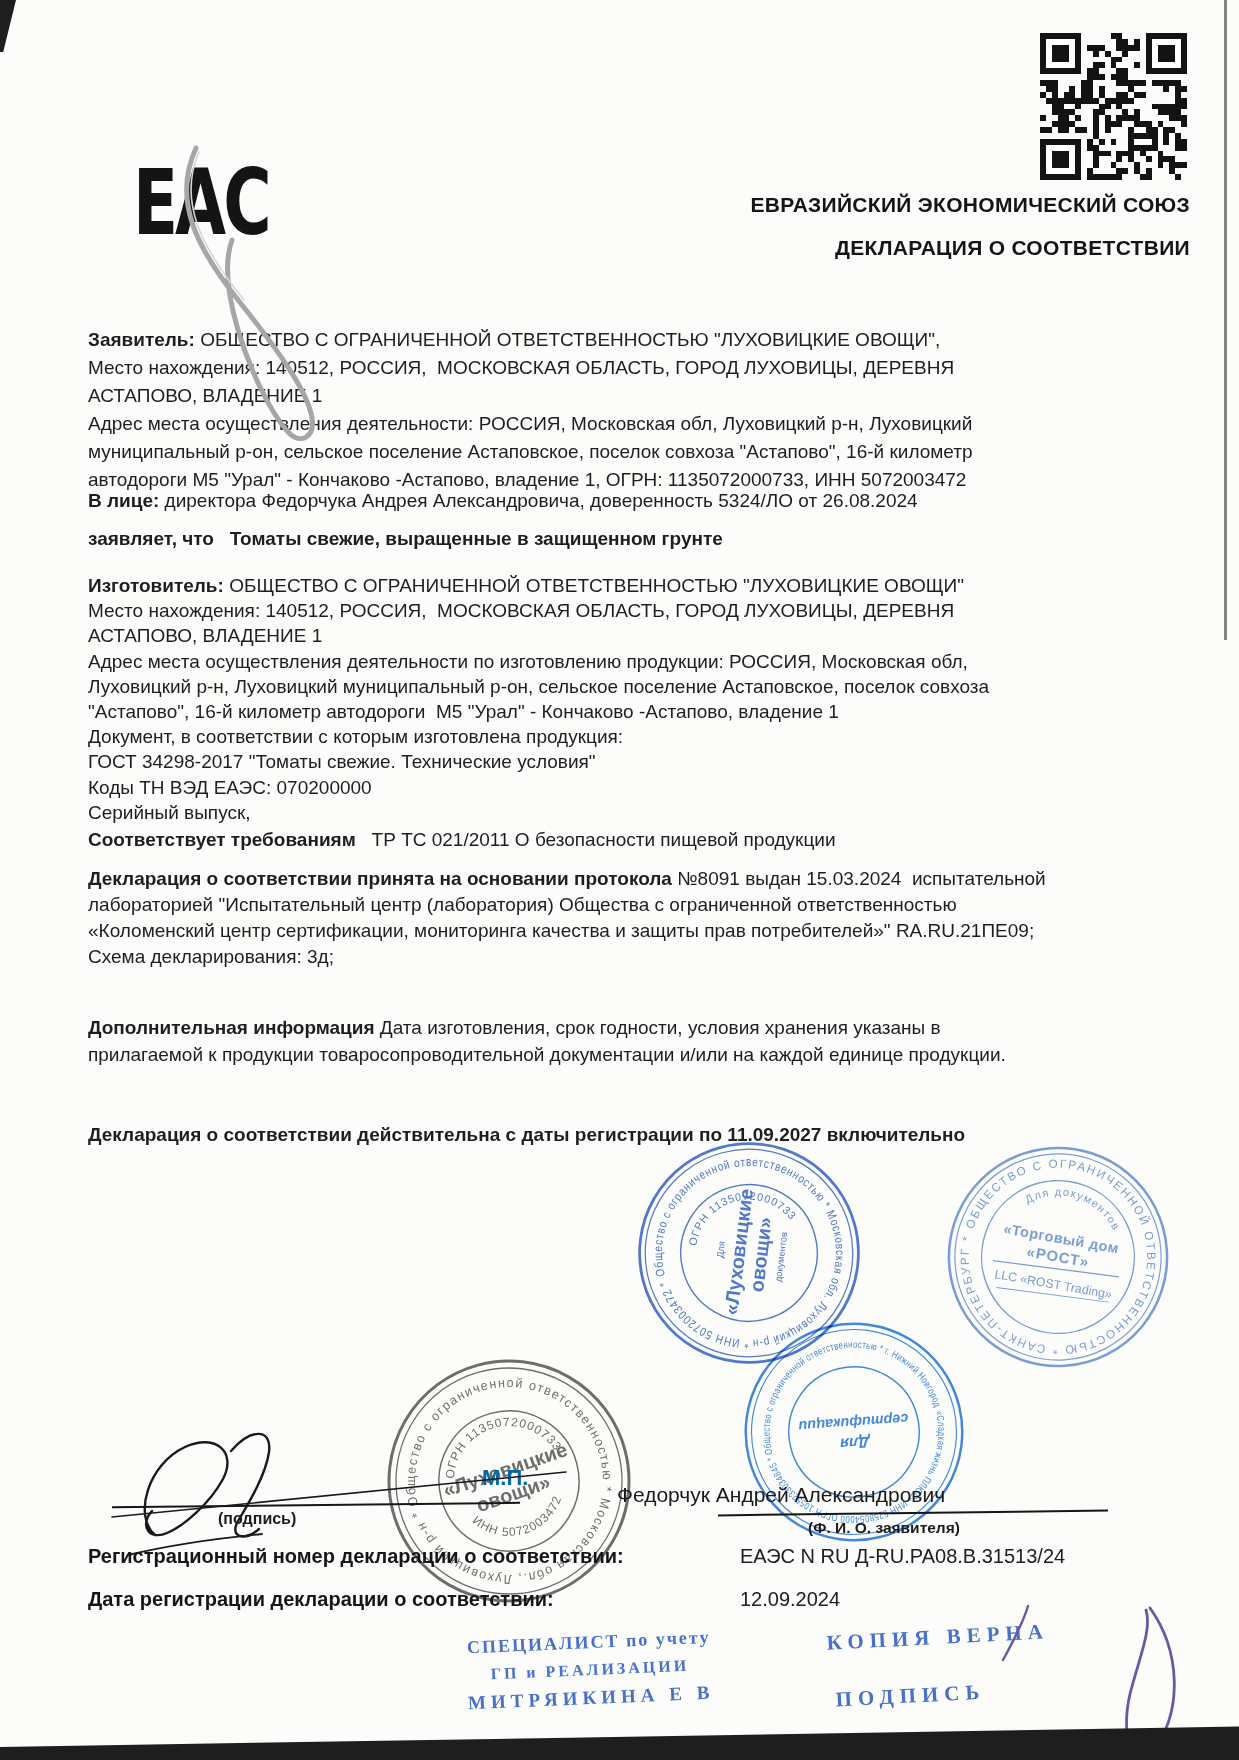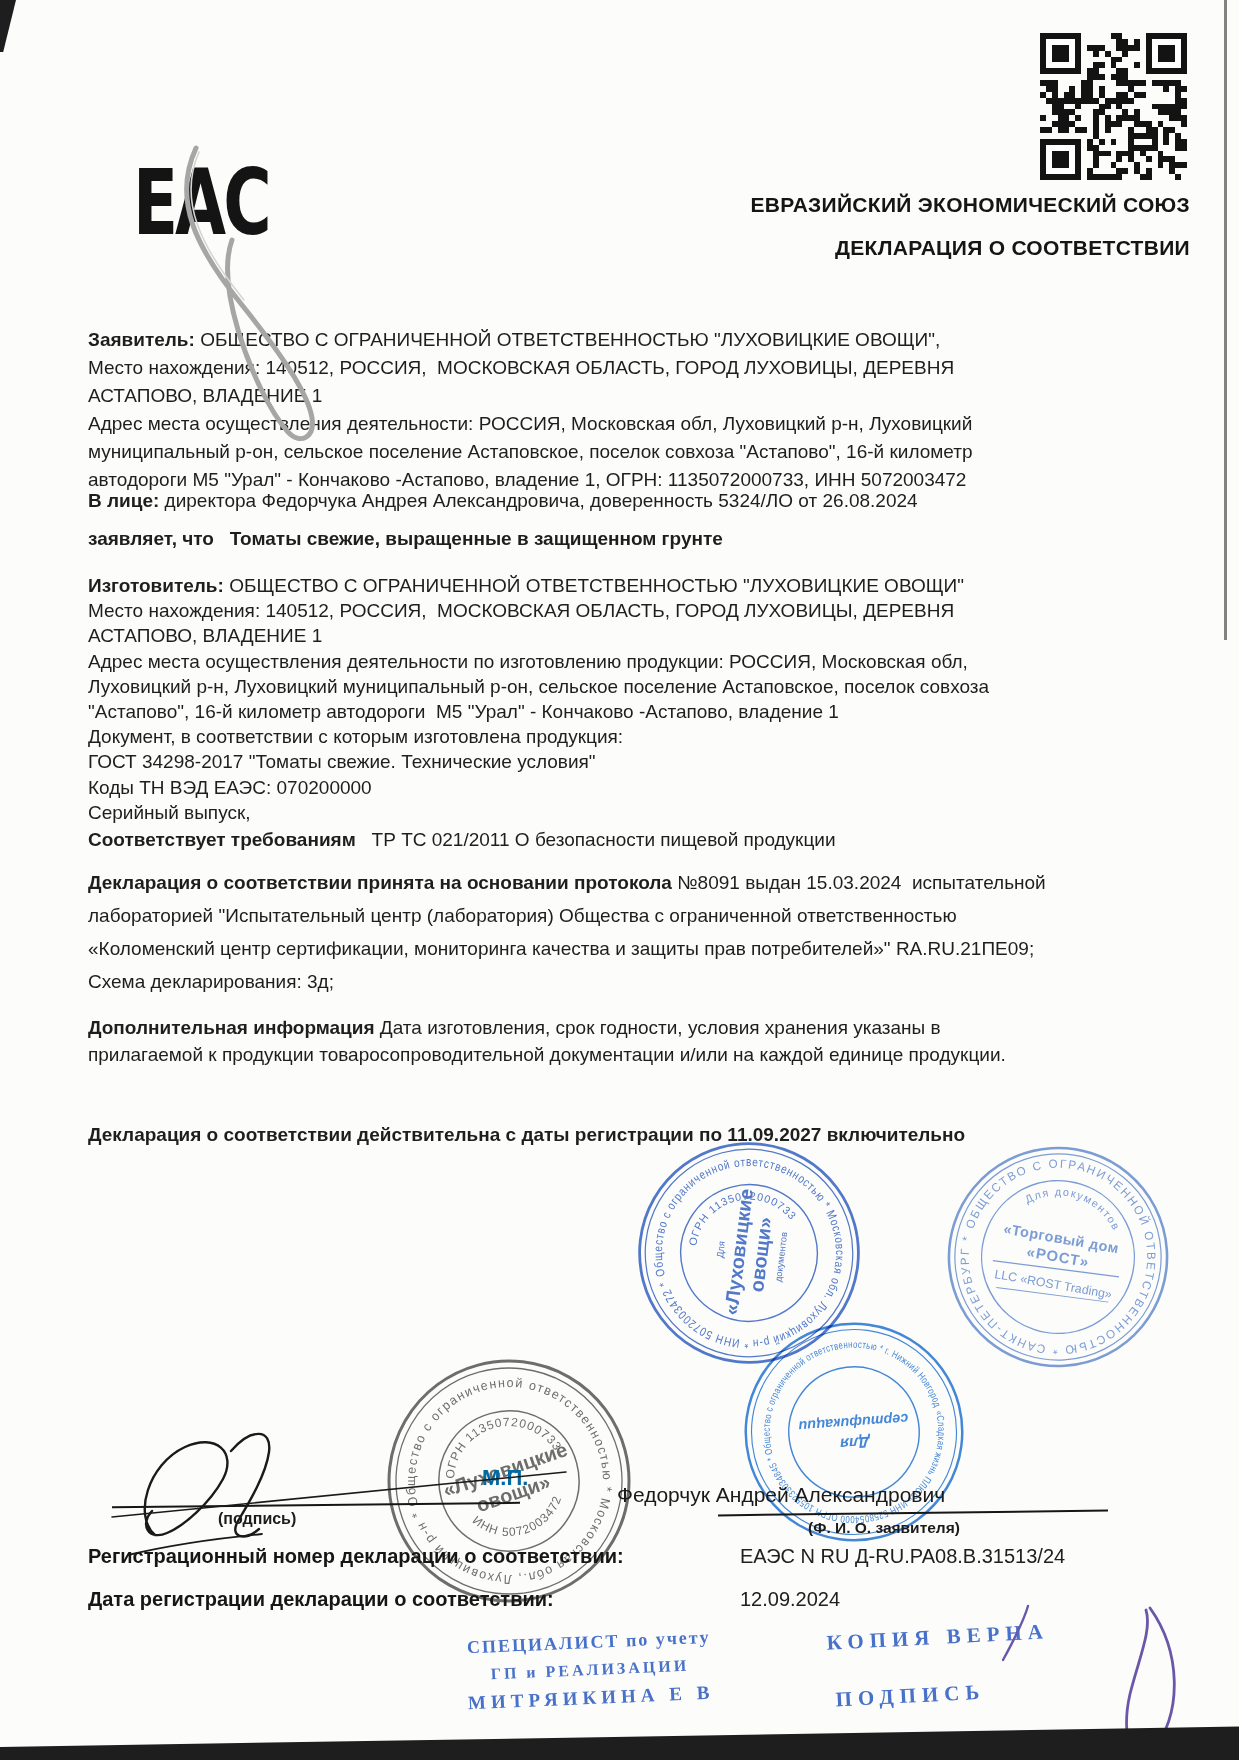--- a/index.html
+++ b/index.html
@@ -290,21 +290,21 @@
 Адрес места осуществления деятельности по изготовлению продукции: РОССИЯ, Московская обл,
 Луховицкий р-н, Луховицкий муниципальный р-он, сельское поселение Астаповское, поселок совхоза
 "Астапово", 16-й километр автодороги  М5 "Урал" - Кончаково -Астапово, владение 1
 Документ, в соответствии с которым изготовлена продукция:
 ГОСТ 34298-2017 "Томаты свежие. Технические условия"
 Коды ТН ВЭД ЕАЭС: 070200000
 Серийный выпуск,</span></div>
 
   <div class="tb" style="top:790px"><b>Соответствует требованиям</b><span>   ТР ТС 021/2011 О безопасности пищевой продукции</span></div>
 
-  <div class="tb" style="top:830px;line-height:33px"><b>Декларация о соответствии принята на основании протокола</b><span> №8091 выдан 15.03.2024  испытательной
+  <div class="tb" style="top:830px;line-height:26px"><b>Декларация о соответствии принята на основании протокола</b><span> №8091 выдан 15.03.2024  испытательной
 лабораторией "Испытательный центр (лаборатория) Общества с ограниченной ответственностью
 «Коломенский центр сертификации, мониторинга качества и защиты прав потребителей»" RA.RU.21ПЕ09;
 Схема декларирования: 3д;</span></div>
 
   <div class="tb" style="top:978px"><b>Дополнительная информация</b><span> Дата изготовления, срок годности, условия хранения указаны в
 прилагаемой к продукции товаросопроводительной документации и/или на каждой единице продукции.</span></div>
 
   <div class="tb" style="top:1085px"><b>Декларация о соответствии действительна с даты регистрации по 11.09.2027 включительно</b></div>
 
   <svg class="stamp" style="left:634px;top:1138px;transform:rotate(-15deg);opacity:.88" width="230" height="230" viewBox="0 0 246 246">

